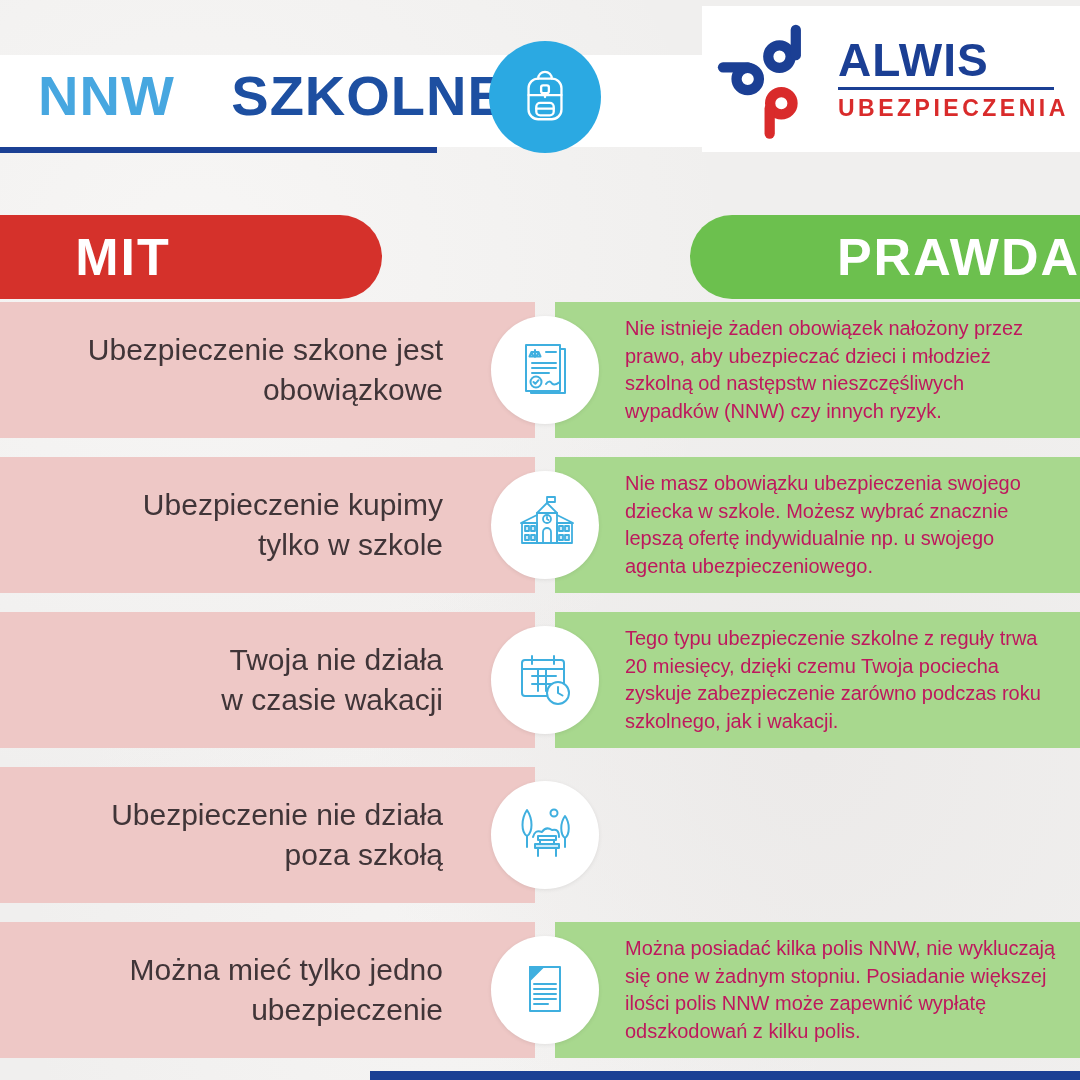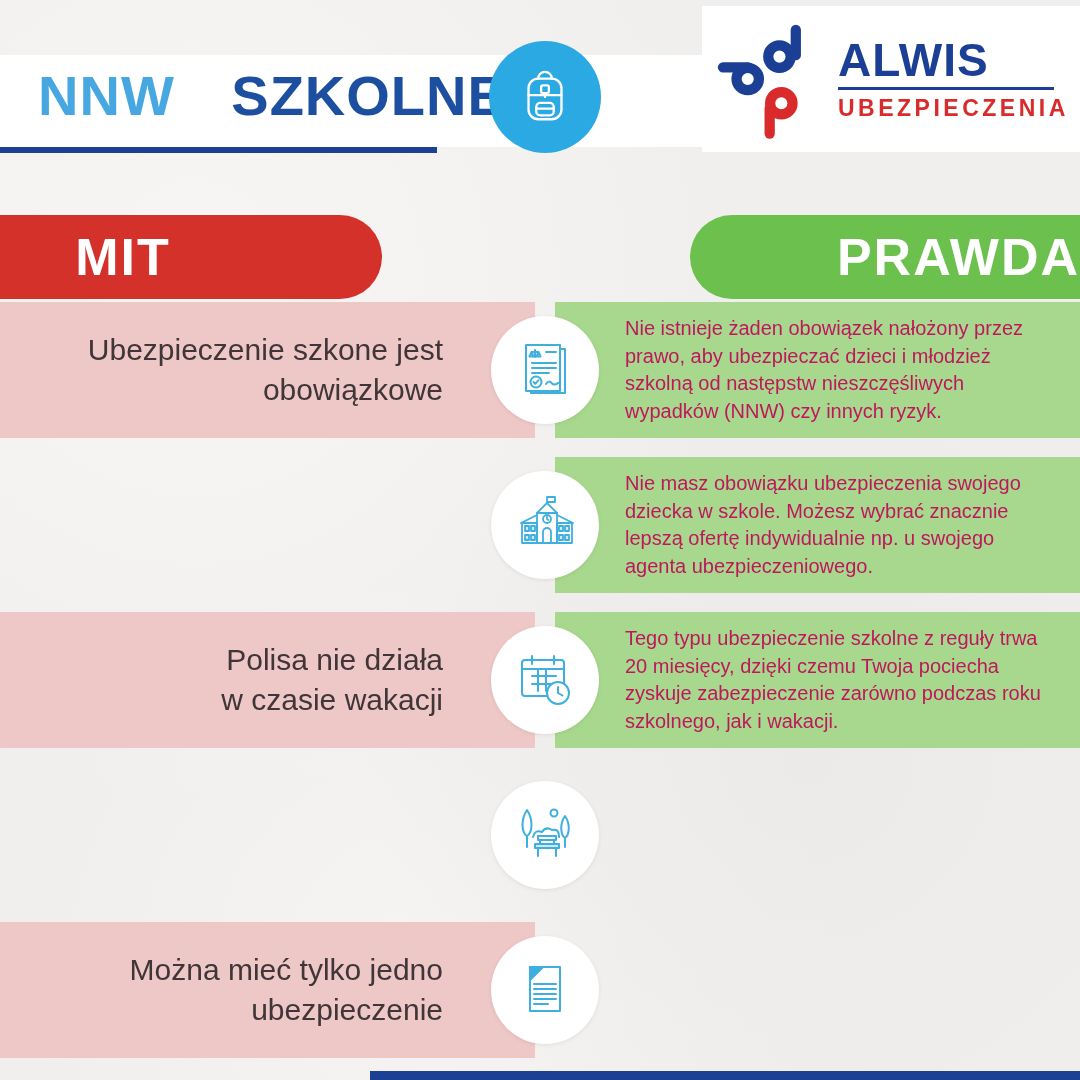--- a/index.html
+++ b/index.html
@@ -117,20 +117,22 @@
           <path d="M22,12 v7 M18.5,14 h7 M18.5,14 l-2,4.5 h4 z M25.5,14 l-2,4.5 h4 z"></path>
           <path d="M33,14 h10 M19,25 h24 M19,30 h24 M19,35 h17"></path>
           <circle cx="23" cy="44" r="5.5"></circle>
           <path d="M20.5,44 l1.8,1.8 l3.2,-3.6"></path>
           <path d="M33,46 q3,-4.5 6,-0.5 q2.5,2.5 7,-1"></path>
         </svg>
       </div>
     </div>
 
     <div class="row">
+      <div class="myth-block">Ubezpieczenie kupimy
+tylko w szkole</div>
       <div class="truth-block">Nie masz obowiązku ubezpieczenia swojego dziecka w szkole. Możesz wybrać znacznie lepszą ofertę indywidualnie np. u swojego agenta ubezpieczeniowego.</div>
       <div class="icon-circle">
         <svg viewBox="0 0 64 64" fill="none" stroke="#3fafdf" stroke-width="1.8" stroke-linecap="round" stroke-linejoin="round">
           <path d="M34,10 v-6 h8 v5 h-8"></path>
           <path d="M24,20 L34,10 L44,20"></path>
           <rect x="24" y="20" width="20" height="30"></rect>
           <circle cx="34" cy="26" r="4"></circle>
           <path d="M34,24 v2 l1.5,1"></path>
           <path d="M30,50 v-11 a4,4 0 0 1 8,0 v11"></path>
           <path d="M24,22 L8,30 M44,22 L60,30"></path>
@@ -142,55 +144,58 @@
           <rect x="18" y="42" width="4" height="5" fill="#cdeaf8"></rect>
           <rect x="46" y="33" width="4" height="5" fill="#cdeaf8"></rect>
           <rect x="52" y="33" width="4" height="5" fill="#cdeaf8"></rect>
           <rect x="46" y="42" width="4" height="5" fill="#cdeaf8"></rect>
           <rect x="52" y="42" width="4" height="5" fill="#cdeaf8"></rect>
         </svg>
       </div>
     </div>
 
     <div class="row">
-      <div class="myth-block">Polisa nie działa
+      <div class="myth-block">Twoja nie działa
 w czasie wakacji</div>
       <div class="truth-block">Tego typu ubezpieczenie szkolne z reguły trwa 20 miesięcy, dzięki czemu Twoja pociecha zyskuje zabezpieczenie zarówno podczas roku szkolnego, jak i wakacji.</div>
       <div class="icon-circle">
         <svg viewBox="0 0 64 64" fill="none" stroke="#3fafdf" stroke-width="2" stroke-linecap="round" stroke-linejoin="round">
           <rect x="9" y="12" width="42" height="36" rx="3" fill="#ffffff"></rect>
           <path d="M9,21 h42"></path>
           <path d="M19,8 v8 M41,8 v8"></path>
           <path d="M19,28 h24 M19,36 h24"></path>
           <path d="M25,21 v22 M33,21 v22"></path>
           <circle cx="45" cy="45" r="11" fill="#ffffff"></circle>
           <path d="M45,45 v-6 M45,45 l4.5,2.5"></path>
         </svg>
       </div>
     </div>
 
     <div class="row">
+      <div class="myth-block">Ubezpieczenie nie działa
+poza szkołą</div>
       <div class="icon-circle">
         <svg viewBox="0 0 64 64" fill="none" stroke="#3fafdf" stroke-width="2" stroke-linecap="round" stroke-linejoin="round">
           <circle cx="41" cy="10" r="3.5"></circle>
           <path d="M14,7 C8,16 8,29 14,33 C20,29 20,16 14,7 Z"></path>
           <path d="M14,33 v11"></path>
           <path d="M52,13 C47,20 47,31 52,35 C57,31 57,20 52,13 Z"></path>
           <path d="M52,35 v9"></path>
           <path d="M20,34 q2,-8 9,-5 q4,-6 10,-2 q7,-2 7,7"></path>
           <path d="M25,33 h18 v4 h-18 z"></path>
           <rect x="22" y="41" width="24" height="4" fill="#cdeaf8"></rect>
           <path d="M25,45 v8 M43,45 v8 M27,37 v4 M41,37 v4"></path>
         </svg>
       </div>
     </div>
 
     <div class="row">
       <div class="myth-block">Można mieć tylko jedno
 ubezpieczenie</div>
+      <div class="truth-block">Można posiadać kilka polis NNW, nie wykluczają się one w żadnym stopniu. Posiadanie większej ilości polis NNW może zapewnić wypłatę odszkodowań z kilku polis.</div>
       <div class="icon-circle">
         <svg viewBox="0 0 64 64" fill="none" stroke="#3fafdf" stroke-width="2" stroke-linecap="round" stroke-linejoin="round">
           <rect x="17" y="9" width="30" height="44" fill="#ffffff"></rect>
           <path d="M17,9 L30,9 L17,22 Z" fill="#3fafdf"></path>
           <path d="M21,26 h22 M21,31 h22 M21,36 h22 M21,41 h22 M21,46 h14"></path>
         </svg>
       </div>
     </div>
 
   </div>

